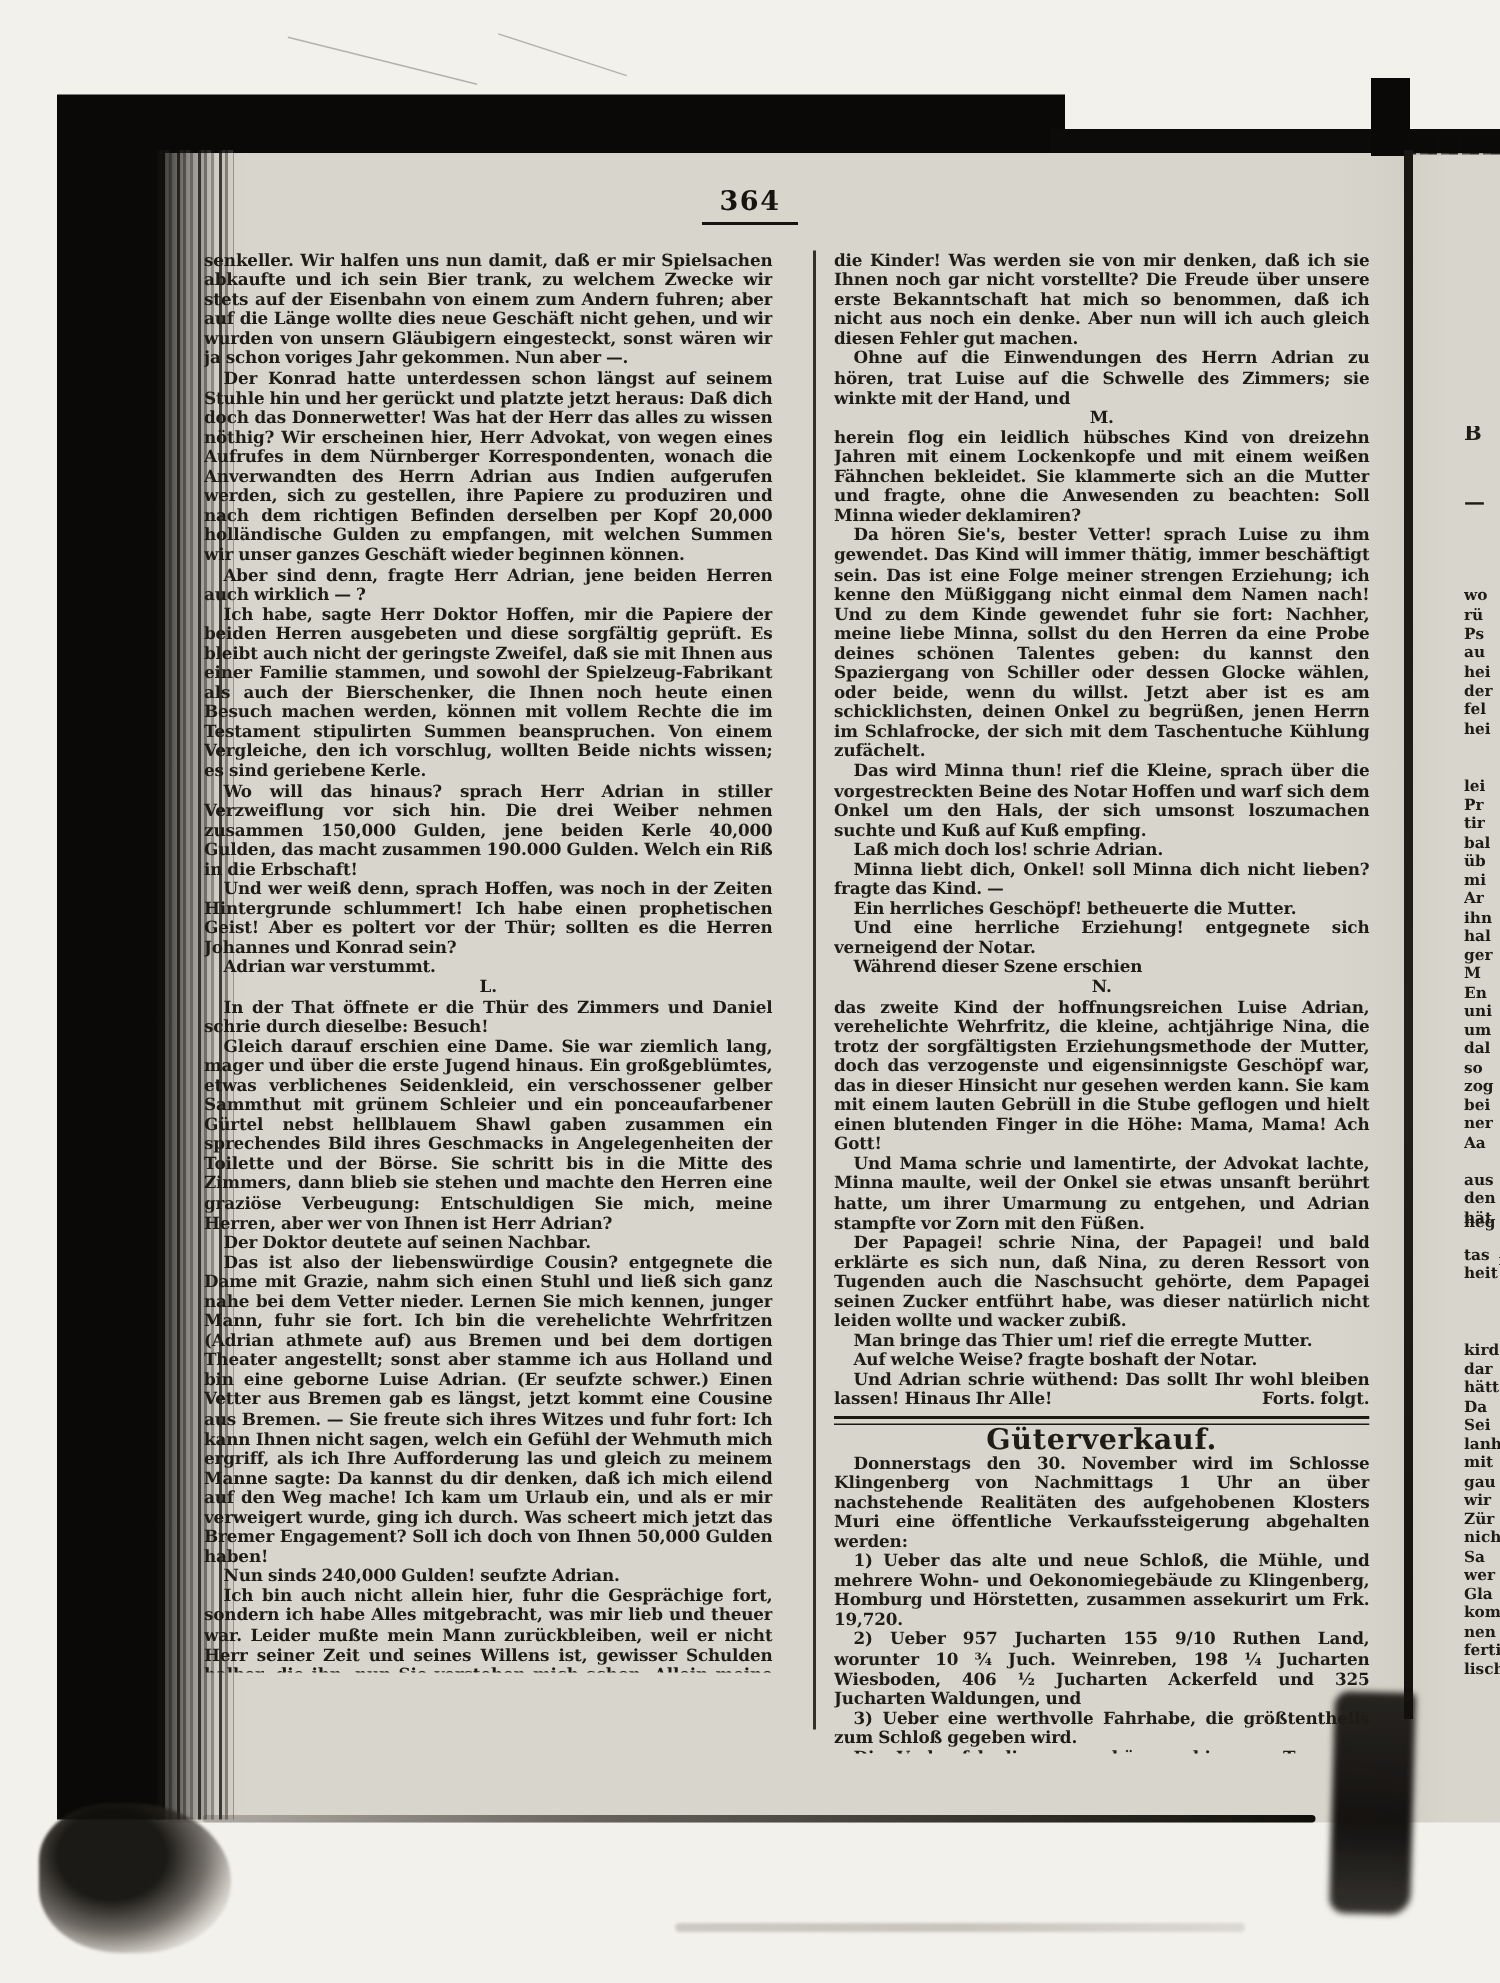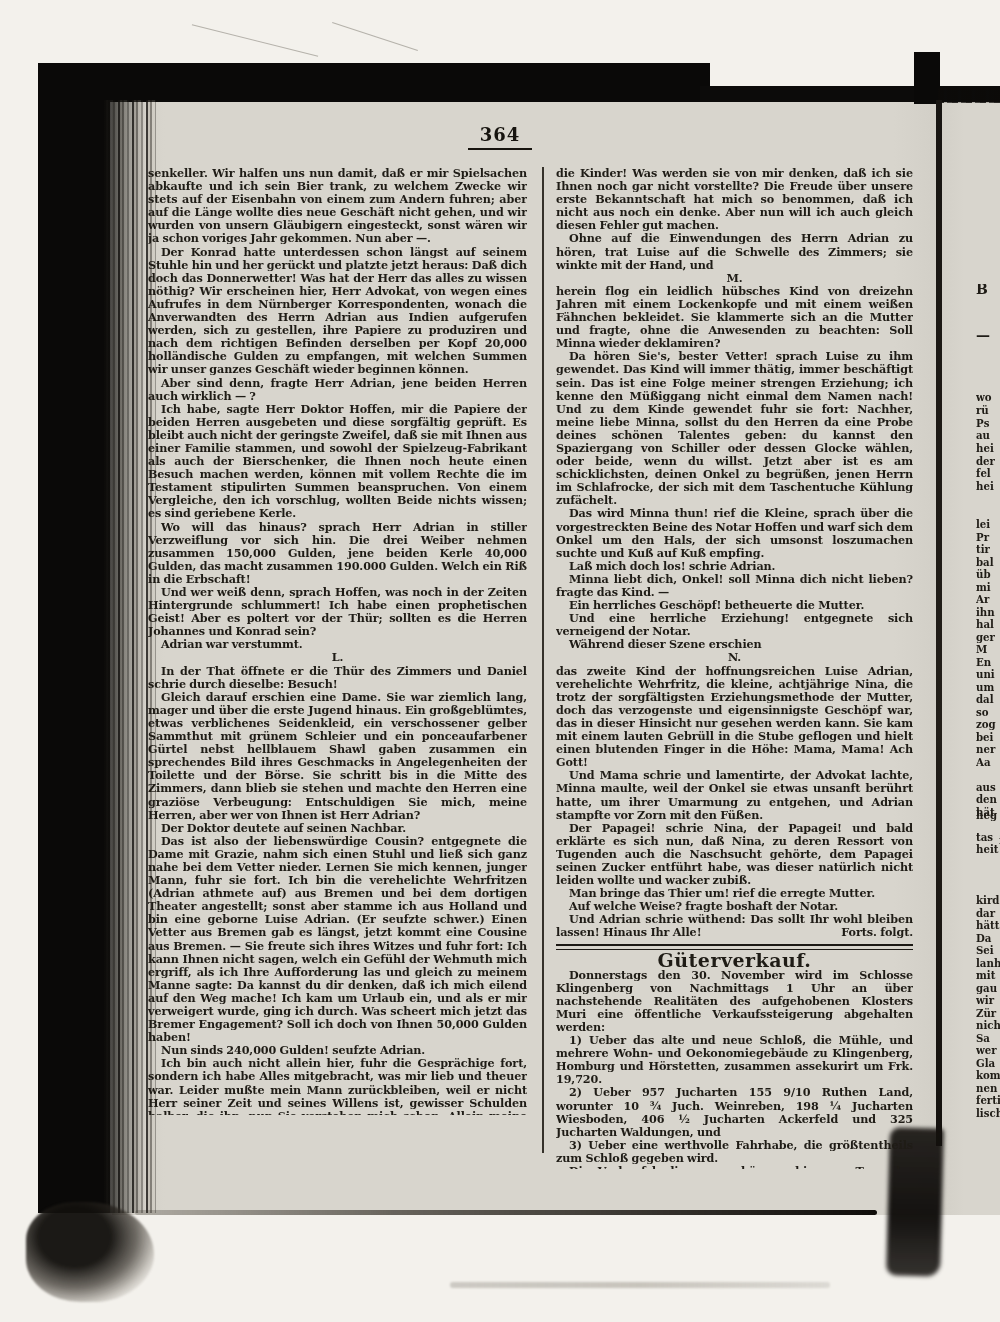--- a/index.html
+++ b/index.html
@@ -44,21 +44,21 @@
   .pagenum{
     position:absolute;left:452px;top:124px;width:96px;text-align:center;
     font-size:18px;font-weight:bold;color:#17140f;letter-spacing:1px;
   }
   .pagenum span{display:inline-block;border-bottom:2.5px solid #17140f;padding:0 12px 3px;}
   .col{
     position:absolute;top:167px;color:#1f1c16;
     font-size:11.2px;line-height:13.1px;font-weight:bold;
     text-align:justify;word-spacing:-.4px;letter-spacing:-.1px;overflow:hidden;
   }
-  .col-left{left:148px;width:379px;height:948px;}
+  .col-left{left:136px;width:379px;height:948px;}
   .col-right{left:556px;width:357px;height:1002px;}
   .divider{position:absolute;left:542px;top:167px;width:1.6px;height:986px;background:#35312a;}
   .para{margin:0;text-indent:13px;}
   .noindent{text-indent:0;}
   .center-letter{text-align:center;text-indent:0;margin:0;font-weight:bold;}
   .tail{float:right;}
   .heading{text-align:center;font-size:19px;font-weight:bold;margin:4px 0 2px;letter-spacing:.5px;}
   .double-rule{height:3px;border-top:2.5px solid #1c1914;border-bottom:1.6px solid #1c1914;margin:4px 0 2px;}
   
   .frag{position:absolute;left:976px;width:24px;overflow:hidden;white-space:nowrap;

